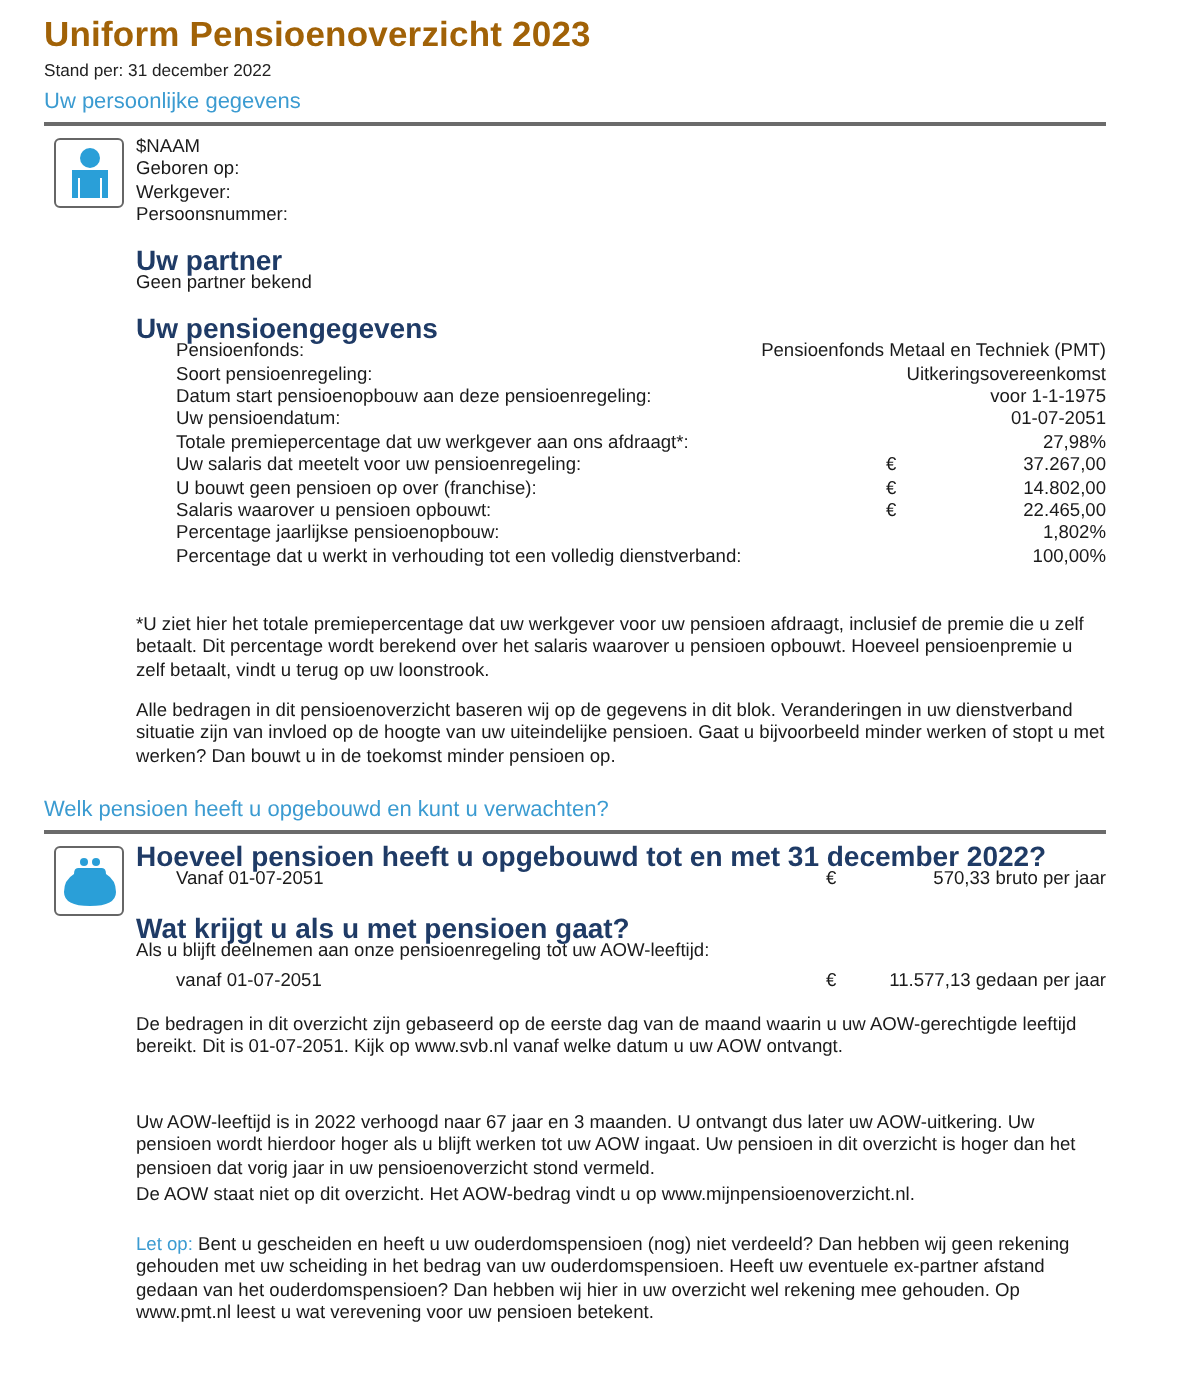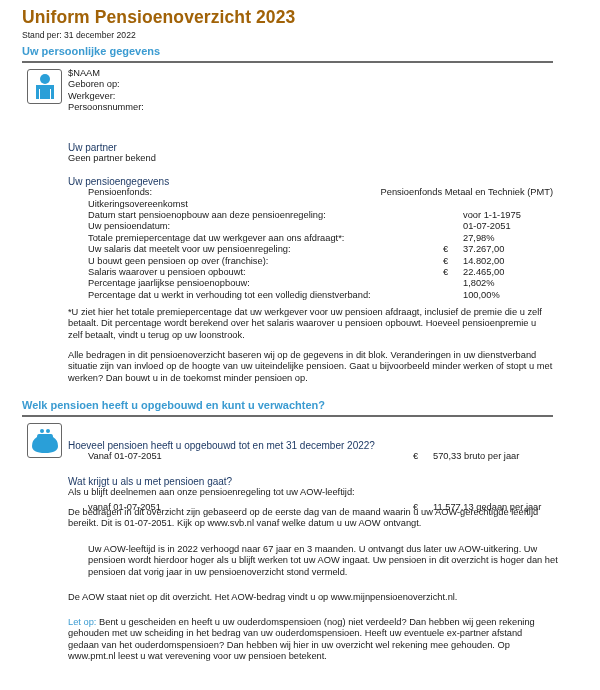--- a/index.html
+++ b/index.html
@@ -7,34 +7,34 @@
       width: 600px; height: 690px; background: #ffffff; overflow: hidden;
       font-family: "Liberation Sans", sans-serif; color: #1a1a1a; font-size: 9.3px;
     }
     .page { position: relative; width: 600px; height: 690px; }
     .title {
       position: absolute; left: 22px; top: 7px;
       font-size: 17.5px; font-weight: bold; color: #a16207; letter-spacing: 0.1px;
     }
     .stand { position: absolute; left: 22px; top: 30px; font-size: 8.6px; color: #222; }
     .section-heading {
-      position: absolute; left: 22px; font-size: 11px; font-weight: bold; color: #3b9bd1;
+      position: absolute; left: 22px; font-size: 11px; font-weight: normal; color: #3b9bd1;
     }
     .rule { position: absolute; left: 22px; width: 531px; height: 2px; background: #6b6b6b; }
     .icon-box {
       position: absolute; left: 27px; width: 35px; height: 35px;
       border: 1.5px solid #666; border-radius: 3px; background: #fff;
       display: flex; align-items: center; justify-content: center;
     }
     .block { position: absolute; left: 68px; width: 485px; line-height: 11.3px; }
-    .sub-heading { font-weight: normal; color: #1f3b66; font-size: 10px; margin-top: 17px; }
+    .sub-heading { font-weight: bold; color: #1f3b66; font-size: 14px; }
     .row { display: flex; height: 11.4px; line-height: 11.4px; }
     .row .label { flex: 1; padding-left: 20px; }
     .row .cur { width: 20px; }
-    .row .val { min-width: 90px; }
+    .row .val { text-align: right; min-width: 90px; }
     .para { line-height: 11.3px; }
     .let-op { color: #3b9bd1; margin-top: 38px; }
   </style>
 </head>
 <body>
 
 <div class="page">
 
   <div class="title">Uniform Pensioenoverzicht 2023</div>
   <div class="stand">Stand per: 31 december 2022</div>
@@ -63,20 +63,21 @@
 
   <div class="block" style="top:159px;">
     <div class="sub-heading">Uw pensioengegevens</div>
     <div id="pension-rows">
         <div class="row">
           <span class="label">Pensioenfonds:</span>
           <span class="cur"></span>
           <span class="val">Pensioenfonds Metaal en Techniek (PMT)</span>
         </div>
         <div class="row">
+          <span class="label">Soort pensioenregeling:</span>
           <span class="cur"></span>
           <span class="val">Uitkeringsovereenkomst</span>
         </div>
         <div class="row">
           <span class="label">Datum start pensioenopbouw aan deze pensioenregeling:</span>
           <span class="cur"></span>
           <span class="val">voor 1-1-1975</span>
         </div>
         <div class="row">
           <span class="label">Uw pensioendatum:</span>
@@ -143,20 +144,20 @@
     <div class="sub-heading">Wat krijgt u als u met pensioen gaat?</div>
     <div>Als u blijft deelnemen aan onze pensioenregeling tot uw AOW-leeftijd:</div>
     <div class="row" style="margin-top:3px;">
       <span class="label">vanaf 01-07-2051</span>
       <span class="cur">€</span>
       <span class="val" style="min-width:120px;">11.577,13 gedaan per jaar</span>
     </div>
   </div>
 
   <div class="block para" style="top:507px;">De bedragen in dit overzicht zijn gebaseerd op de eerste dag van de maand waarin u uw AOW-gerechtigde leeftijd bereikt. Dit is 01-07-2051. Kijk op www.svb.nl vanaf welke datum u uw AOW ontvangt.</div>
-  <div class="block para" style="top:544px;margin-left:20px;">Uw AOW-leeftijd is in 2022 verhoogd naar 67 jaar en 3 maanden. U ontvangt dus later uw AOW-uitkering. Uw pensioen wordt hierdoor hoger als u blijft werken tot uw AOW ingaat. Uw pensioen in dit overzicht is hoger dan het pensioen dat vorig jaar in uw pensioenoverzicht stond vermeld.</div>
+  <div class="block para" style="top:556px;">Uw AOW-leeftijd is in 2022 verhoogd naar 67 jaar en 3 maanden. U ontvangt dus later uw AOW-uitkering. Uw pensioen wordt hierdoor hoger als u blijft werken tot uw AOW ingaat. Uw pensioen in dit overzicht is hoger dan het pensioen dat vorig jaar in uw pensioenoverzicht stond vermeld.</div>
   <div class="block para" style="top:592px;">De AOW staat niet op dit overzicht. Het AOW-bedrag vindt u op www.mijnpensioenoverzicht.nl.</div>
 
   <div class="block para" style="top:617px;">
     <span class="let-op">Let op:</span><span> Bent u gescheiden en heeft u uw ouderdomspensioen (nog) niet verdeeld? Dan hebben wij geen rekening gehouden met uw scheiding in het bedrag van uw ouderdomspensioen. Heeft uw eventuele ex-partner afstand gedaan van het ouderdomspensioen? Dan hebben wij hier in uw overzicht wel rekening mee gehouden. Op www.pmt.nl leest u wat verevening voor uw pensioen betekent.</span>
   </div>
 
 </div>
 
 </body></html>

